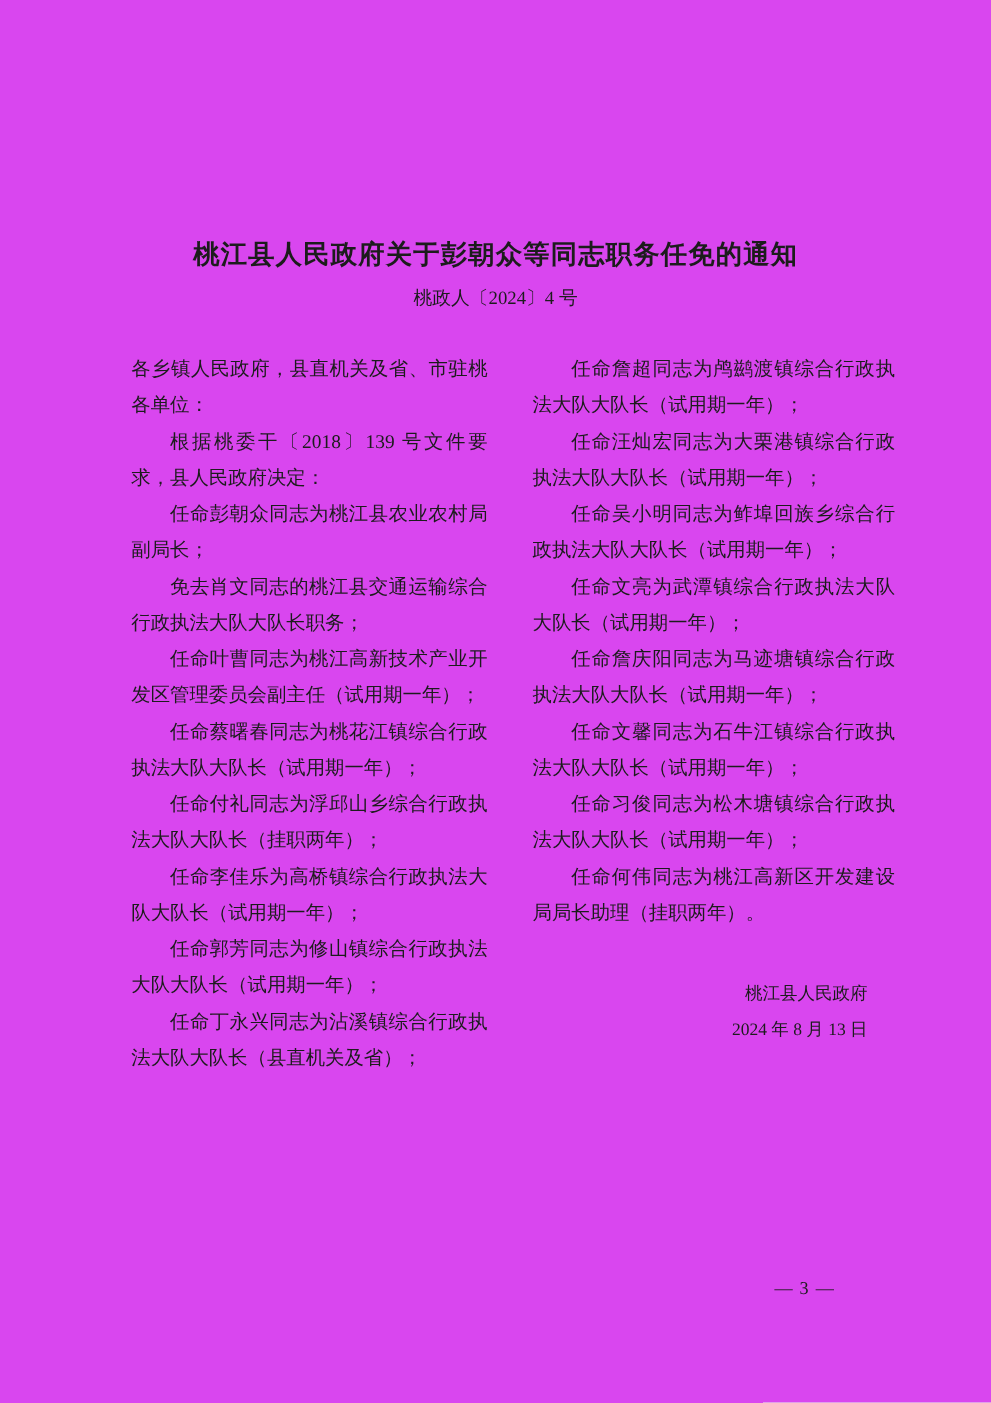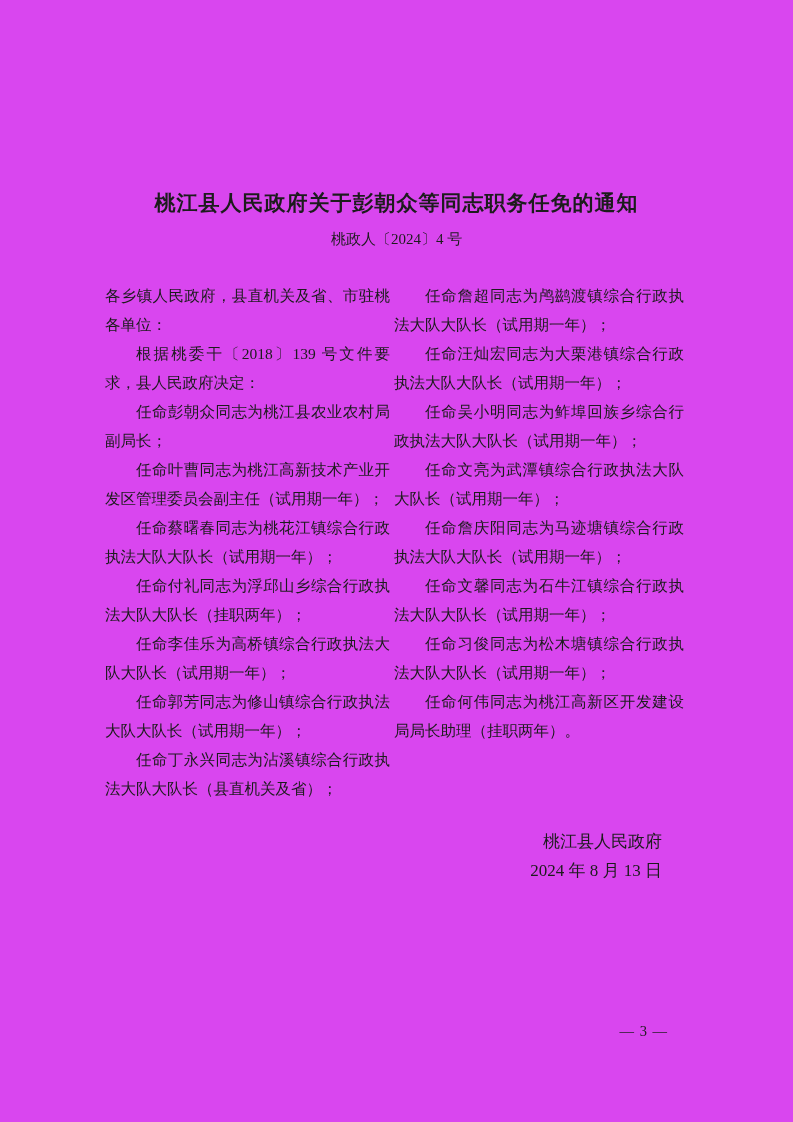--- a/index.html
+++ b/index.html
@@ -35,34 +35,34 @@
   }
   .columns {
     display: flex;
     margin-top: 31px;
     padding-left: 105px;
   }
   .col {
     font-size: 15.5px;
     line-height: 29px;
   }
-  .col-left  { width: 285px; margin-right: 4px; }
+  .col-left  { width: 285px; margin-right: 36px; }
   .col-right { width: 290px; }
   .col p {
     margin: 0;
     text-indent: 2em;
     text-align: justify;
     text-justify: inter-ideograph;
   }
   .col p.salutation { text-indent: 0; }
   .signature {
-    margin-top: 82px;
+    margin-top: 36px;
     text-align: right;
     padding-right: 22px;
-    font-size: 17px;
+    font-size: 14px;
     line-height: 29px;
   }
   .page-number {
     position: absolute;
     top: 1022px;
     right: 125px;
     font-size: 14.5px;
     line-height: 18px;
     letter-spacing: 1px;
     font-family: "Liberation Serif", "DejaVu Serif", serif;
@@ -76,20 +76,21 @@
   <h1 class="doc-title">桃江县人民政府关于彭朝众等同志职务任免的通知</h1>
 
   <div class="doc-number">桃政人〔2024〕4 号</div>
 
   <div class="columns">
 
     <div class="col col-left">
       <p class="salutation">各乡镇人民政府，县直机关及省、市驻桃各单位：</p>
       <p>根据桃委干〔2018〕139 号文件要求，县人民政府决定：</p>
       <p>任命彭朝众同志为桃江县农业农村局副局长；</p>
+      <p>免去肖文同志的桃江县交通运输综合行政执法大队大队长职务；</p>
       <p>任命叶曹同志为桃江高新技术产业开发区管理委员会副主任（试用期一年）；</p>
       <p>任命蔡曙春同志为桃花江镇综合行政执法大队大队长（试用期一年）；</p>
       <p>任命付礼同志为浮邱山乡综合行政执法大队大队长（挂职两年）；</p>
       <p>任命李佳乐为高桥镇综合行政执法大队大队长（试用期一年）；</p>
       <p>任命郭芳同志为修山镇综合行政执法大队大队长（试用期一年）；</p>
       <p>任命丁永兴同志为沾溪镇综合行政执法大队大队长（县直机关及省）；</p>
     </div>
 
     <div class="col col-right">
       <p>任命詹超同志为鸬鹚渡镇综合行政执法大队大队长（试用期一年）；</p>

